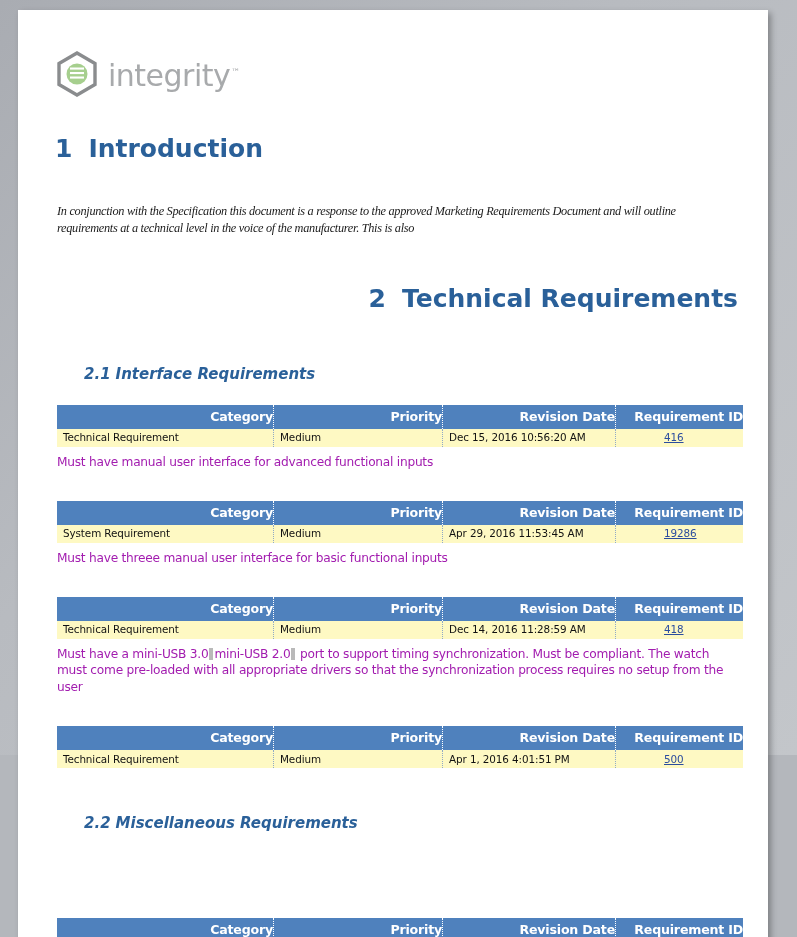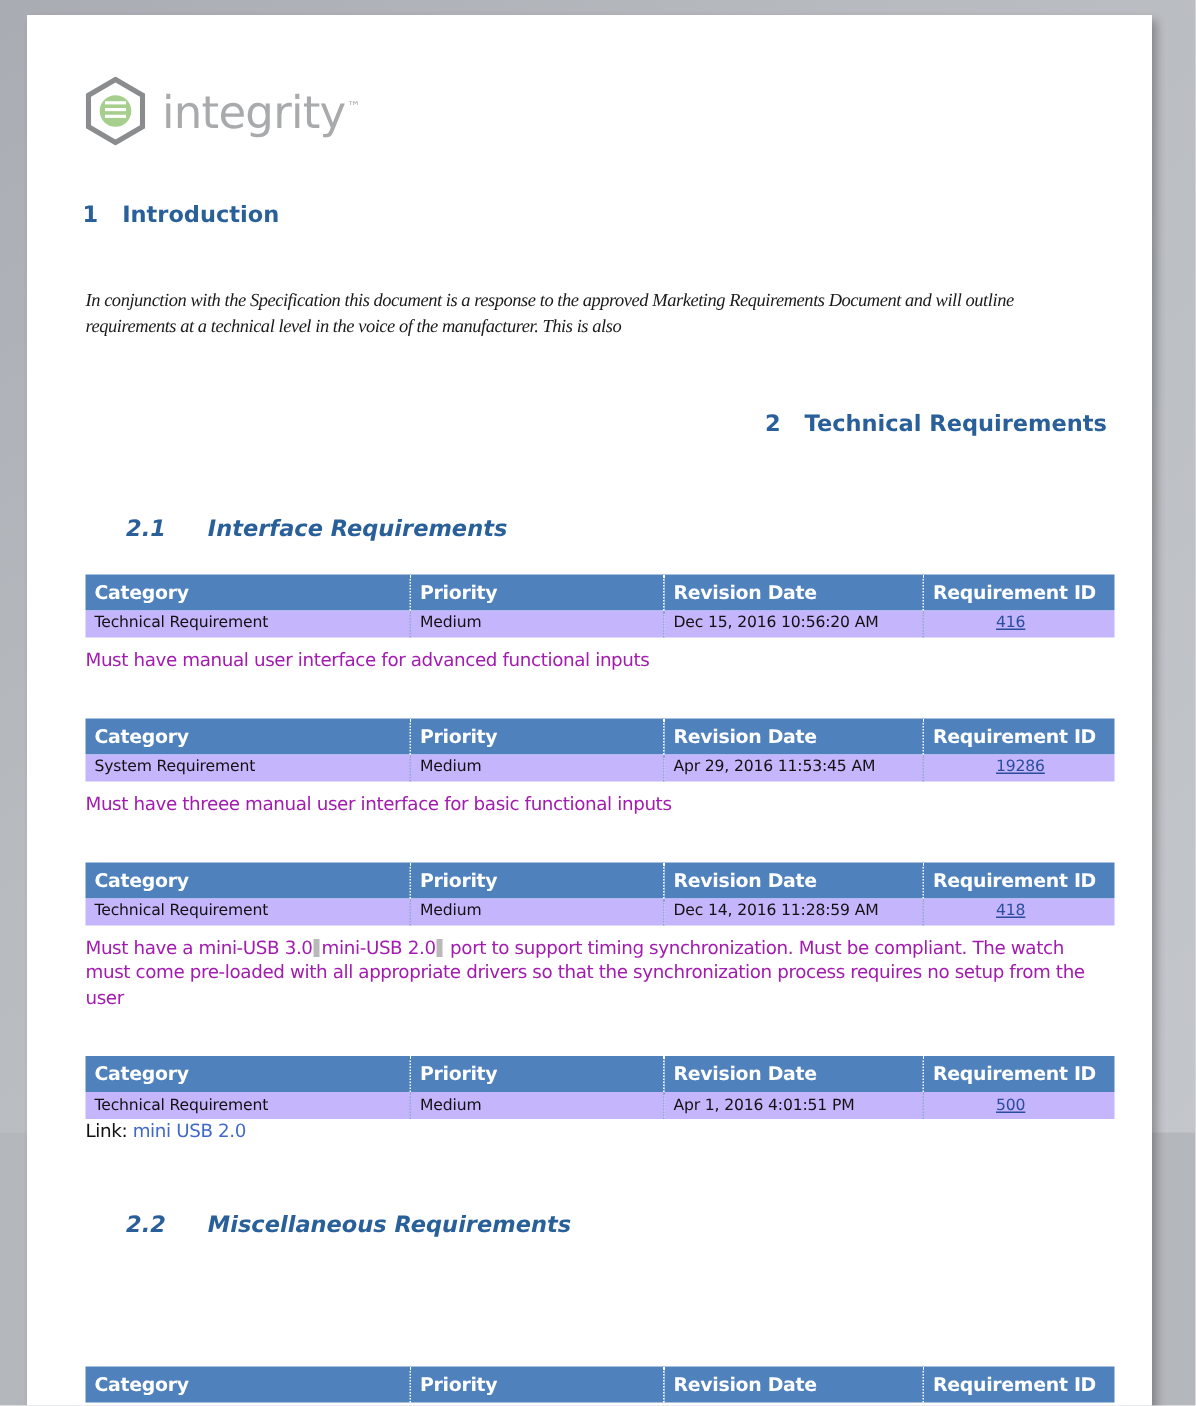--- a/index.html
+++ b/index.html
@@ -58,39 +58,39 @@
   .logo-tm {
     font-size: 9px;
     color: #a8aaac;
     vertical-align: super;
     margin-left: 1px;
   }
 
   
   h1.h-sec {
     font-family: "DejaVu Sans", sans-serif;
-    font-size: 15px;
+    font-size: 25px;
     font-weight: bold;
     color: #2a6099;
     margin: 0 0 0 0;
     letter-spacing: 0px;
   }
   h1.h-sec .num { margin-right: 16px; }
   .h1-block { margin-bottom: 40px; }
   .h1-block.second { margin-top: 46px; margin-bottom: 52px; text-align: right; }
 
   h2.h-sub {
     font-family: "DejaVu Sans", sans-serif;
     font-size: 15px;
     font-weight: bold;
     font-style: italic;
     color: #2a6099;
     margin: 0 0 22px 29px;
   }
-  h2.h-sub .num { margin-right: 28px; }
+  h2.h-sub .num { margin-right: 5px; }
 
   .intro {
     font-family: Liberation Serif, serif;
     font-style: italic;
     font-size: 12.3px;
     color: #1a1a1a;
     line-height: 1.42;
     margin: 0 0 0 2px;
     letter-spacing: -0.3px;
   }
@@ -101,29 +101,29 @@
     border-collapse: collapse;
     width: 686px;
     table-layout: fixed;
     font-family: "DejaVu Sans", sans-serif;
   }
   table.req thead th {
     background: #4f81bd;
     color: #ffffff;
     font-size: 12.6px;
     font-weight: bold;
-    text-align: left;
+    text-align: right;
     padding: 3px 0 4px 6px;
     border-right: 1px dotted #ffffff;
     letter-spacing: -0.2px;
     height: 17px;
   }
   table.req thead th:last-child { border-right: none; }
   table.req tbody td {
-    background: #c4b5fd;
+    background: #fef9c3;
     color: #111111;
     font-size: 10.4px;
     padding: 2px 0 3px 6px;
     border-right: 1px dotted #8fa9c6;
     height: 13px;
     letter-spacing: -0.1px;
   }
   table.req tbody td:last-child { border-right: none; }
   .req-link {
     color: #2b4d9e;
@@ -288,21 +288,20 @@
           </thead>
           <tbody>
             <tr>
               <td>Technical Requirement</td>
               <td>Medium</td>
               <td>Apr 1, 2016 4:01:51 PM</td>
               <td><span class="req-link">500</span></td>
             </tr>
           </tbody>
         </table>
-        <p class="req-link-line"><span>Link:</span> <span class="hyperlink">mini USB 2.0</span></p>
       </div>
 
       <div class="gap-lg"></div>
 
       <h2 class="h-sub">
         <span class="num">2.2</span><span>Miscellaneous Requirements</span>
       </h2>
 
       <div class="gap-xl"></div>
 

